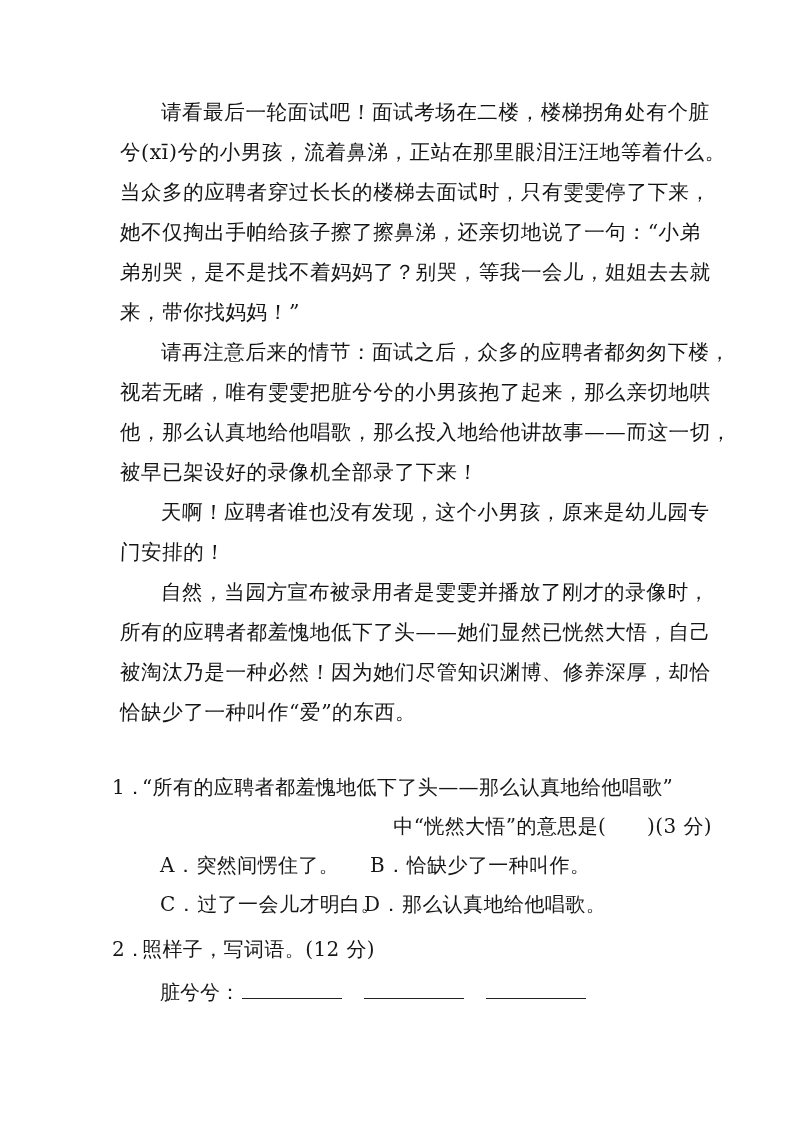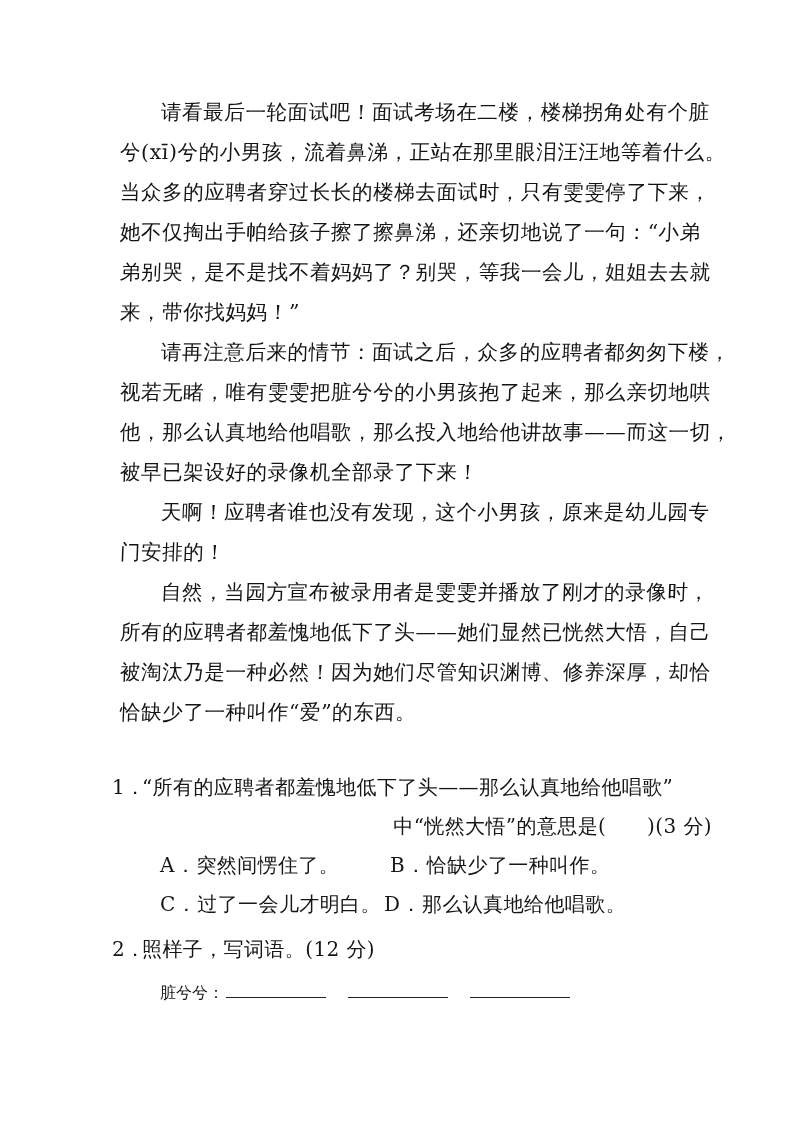--- a/index.html
+++ b/index.html
@@ -83,36 +83,35 @@
 
   .opts-row {
     display: flex;
     align-items: baseline;
     font-size: 20px;
     line-height: 39px;
     letter-spacing: 0.4px;
     color: #161616;
     padding-left: 48px;
     white-space: nowrap;
-    gap: 20px;
   }
   .opt {
     display: inline-block;
   }
   .opt-a { width: 210px; }
   .opt-c { width: 204px; }
   .opt-tag {
     font-family: "DejaVu Serif", "Liberation Serif", serif;
     letter-spacing: 1px;
   }
 
   .fill-row {
     display: flex;
     align-items: baseline;
-    font-size: 16px;
+    font-size: 20px;
     line-height: 39px;
     color: #161616;
     padding-left: 48px;
     padding-top: 4px;
     white-space: nowrap;
   }
   .fill-label { margin-right: 2px; }
   .blank {
     display: inline-block;
     width: 100px;

